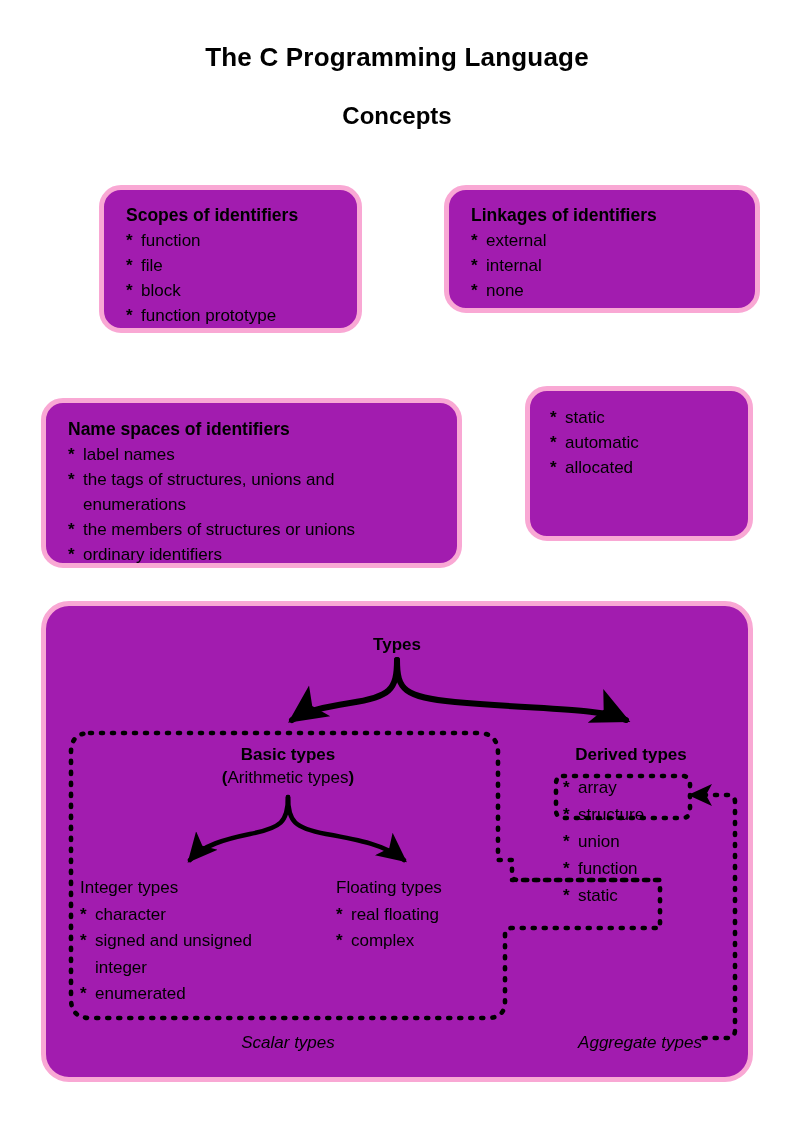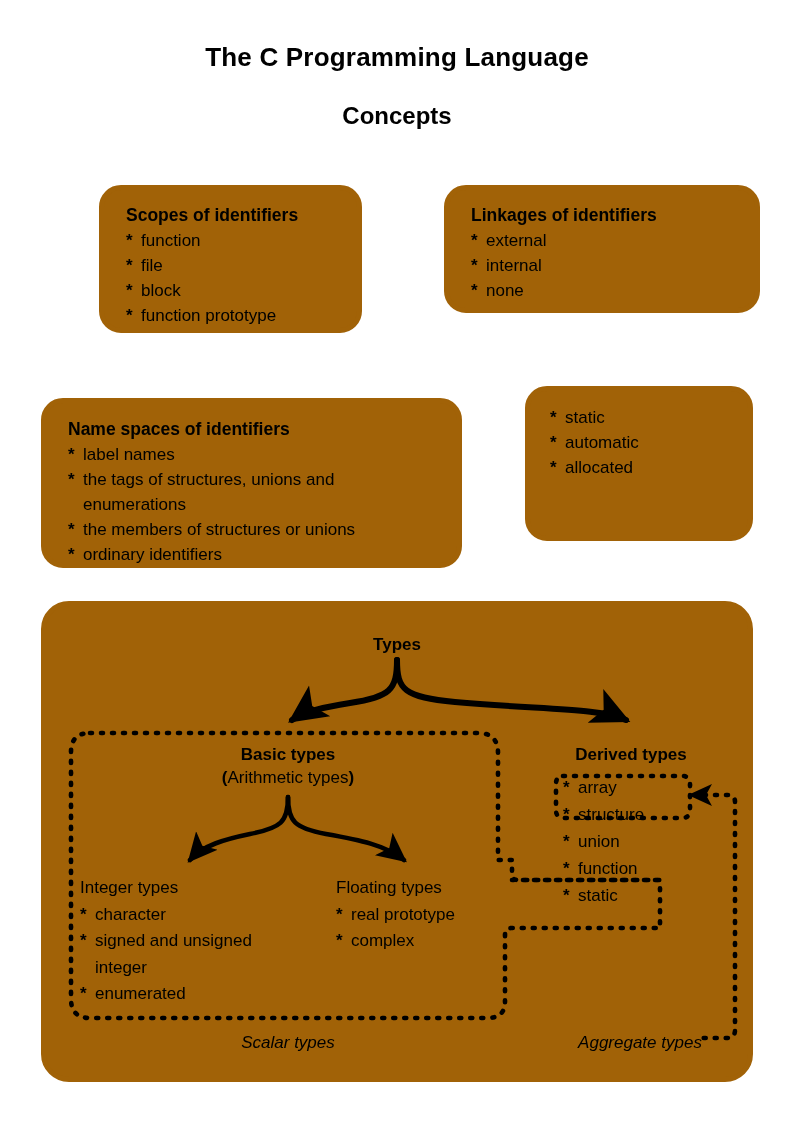--- a/index.html
+++ b/index.html
@@ -4,22 +4,22 @@
 <style>
   html,body{margin:0;padding:0;background:#ffffff;}
   body{width:794px;height:1123px;position:relative;overflow:hidden;
        font-family:"Liberation Sans","DejaVu Sans",sans-serif;color:#000;}
   .page{position:absolute;inset:0;}
 
   .title{position:absolute;left:0;width:794px;text-align:center;font-weight:bold;}
   #doc-title{top:42px;font-size:26px;letter-spacing:.2px;}
   #doc-subtitle{top:102px;font-size:24px;}
 
-  .card{position:absolute;box-sizing:border-box;border:5px solid #a16207;border-radius:22px;
-        background:#a16207;}
+  .card{position:absolute;box-sizing:border-box;border:5px solid #f9a8d4;border-radius:22px;
+        background:#a21caf;}
   .card-inner{position:absolute;left:22px;top:13px;right:10px;}
   .card-title{font-weight:bold;font-size:17.5px;line-height:25px;white-space:pre-line;}
   .bullets{margin:0;padding:0;list-style:none;}
   .bullets li{font-size:17px;line-height:25px;display:flex;align-items:flex-start;}
   .bullets li .star{font-weight:bold;width:15px;flex:0 0 15px;}
   .bullets li .txt{flex:1 1 auto;}
 
   
   #types-card{left:41px;top:601px;width:712px;height:481px;border-radius:28px;}
   .lbl{position:absolute;font-size:17px;line-height:23px;white-space:nowrap;}
@@ -156,21 +156,21 @@
           <span class="txt">enumerated</span>
         </li>
     </ul>
   </div>
 
   <div class="tlist" style="left:336px;top:875px;">
     <div class="hd">Floating types</div>
     <ul>
       <li>
           <span class="star">*</span>
-          <span class="txt">real prototype</span>
+          <span class="txt">real floating</span>
         </li>
       <li>
           <span class="star">*</span>
           <span class="txt">complex</span>
         </li>
     </ul>
   </div>
 
   <div class="lbl b ctr" style="left:631px;top:743px;">Derived types</div>
   <div class="tlist" style="left:563px;top:774px;line-height:27px;">

